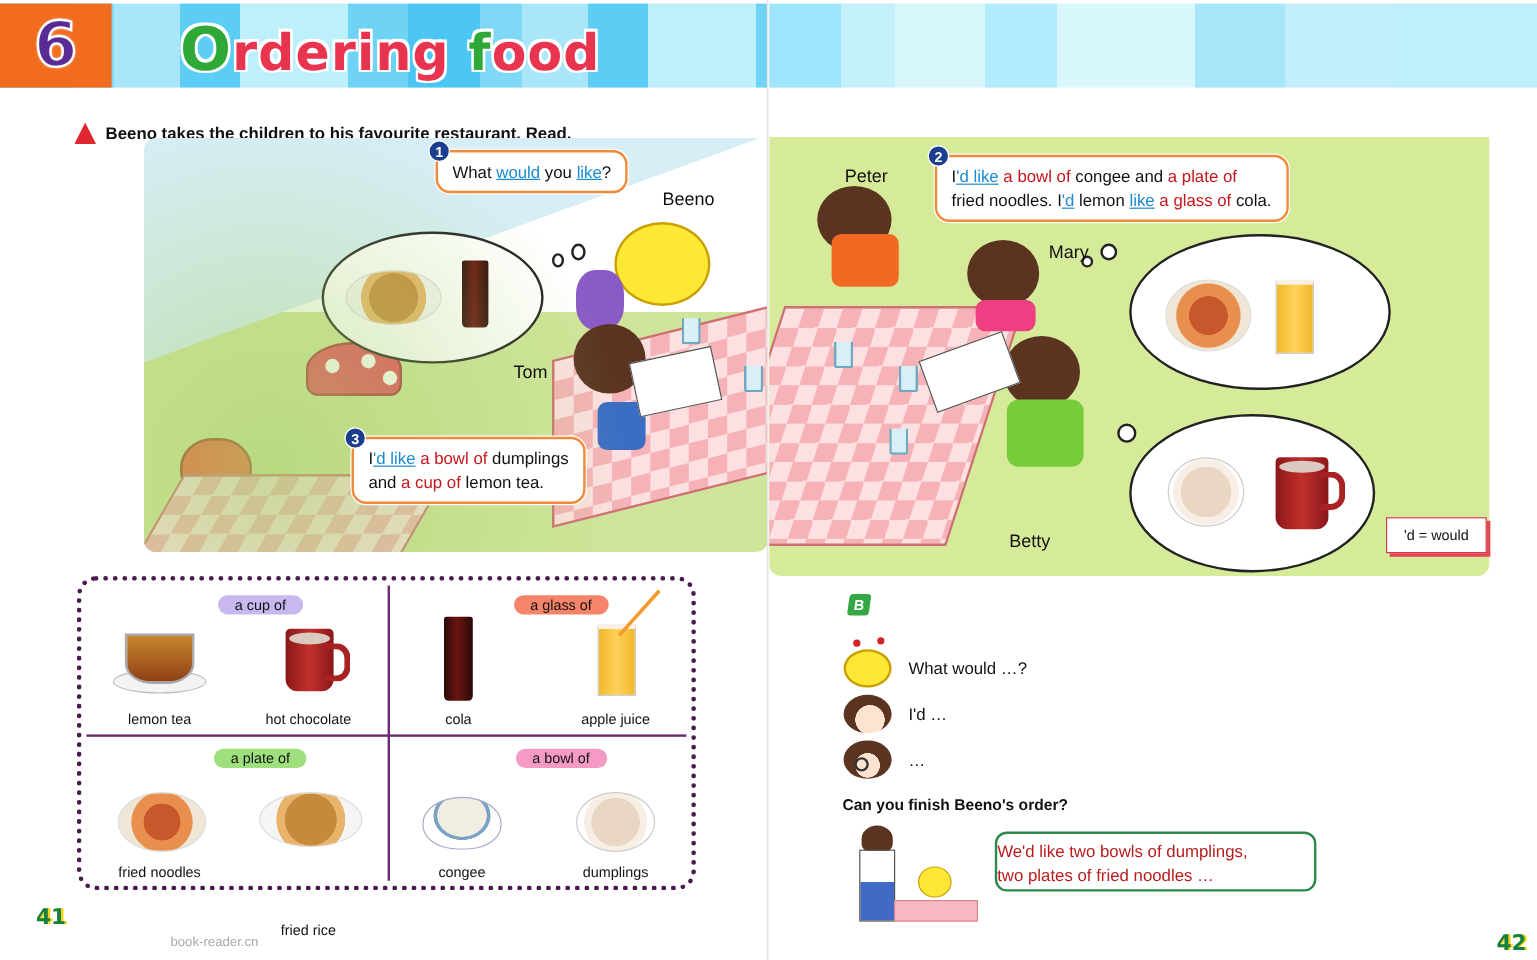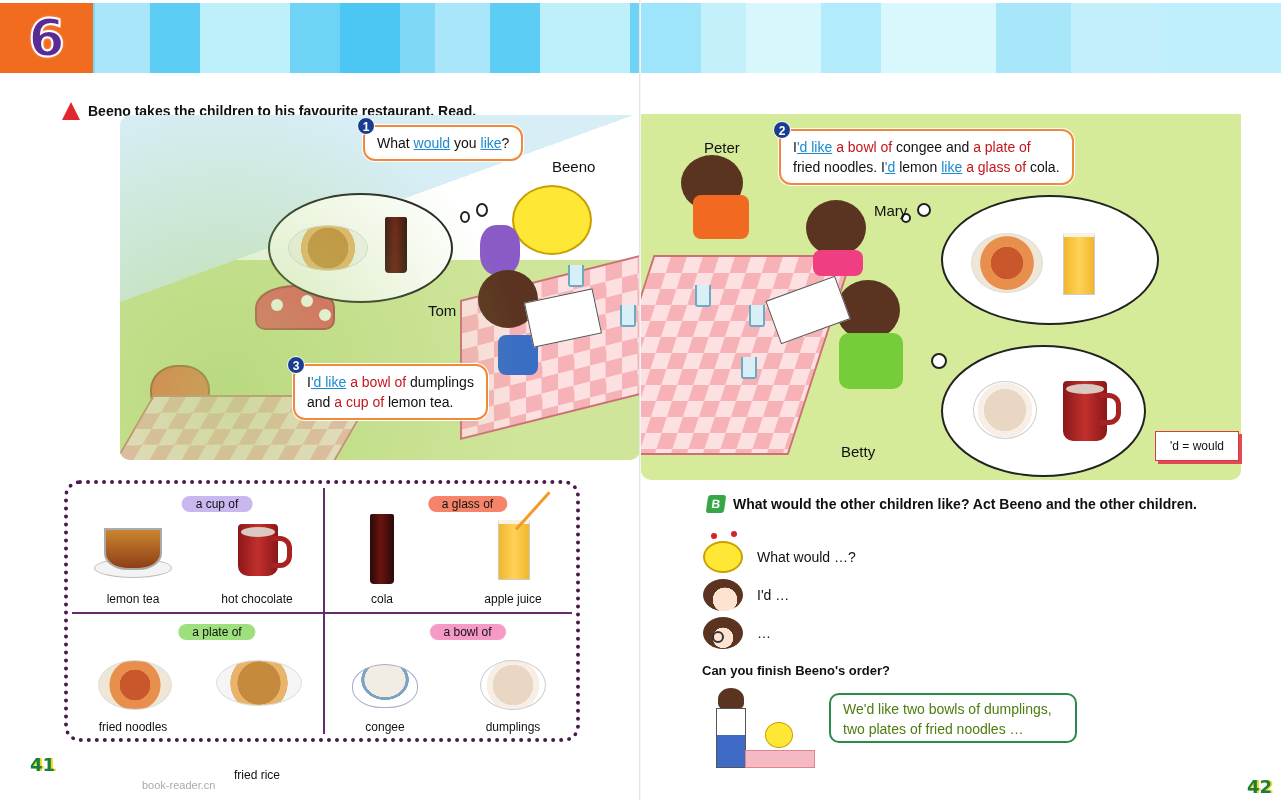--- a/index.html
+++ b/index.html
@@ -87,32 +87,35 @@
   .note-box { position: absolute; left: 514px; top: 431px; width: 84px; height: 30px; background: #fff; border: 1px solid #d43b45; box-shadow: 3px 3px 0 #e04a55; font-size: 12px; display: flex; align-items: center; justify-content: center; color: #111; }
 
   .dialog-row { position: absolute; left: 62px; display: flex; align-items: center; gap: 14px; font-size: 14px; color: #111; }
   .face { width: 40px; height: 32px; border-radius: 50%; position: relative; }
   .face-beeno { background: #ffe735; border: 2px solid #c9a000; }
   .face-beeno::before { content:""; position:absolute; left:6px; top:-10px; width:6px; height:6px; border-radius:50%; background:#d3222a; box-shadow: 20px -2px 0 #d3222a; }
   .face-girl { background: radial-gradient(circle at 55% 65%, #fde3d0 0 40%, #5a3420 41%); }
   .face-boy { background: radial-gradient(circle at 50% 65%, #fde3d0 0 35%, #5a3420 36%); }
   .face-boy::after { content:""; position:absolute; left:9px; top:14px; width:8px; height:8px; border:2px solid #333; border-radius:50%; box-shadow: 12px 0 0 -0px transparent; }
 
-  .waiter-bubble { position: absolute; left: 188px; top: 693px; width: 248px; height: 50px; border: 2px solid #2b8a4a; border-radius: 10px; padding: 4px 12px; font-size: 14px; line-height: 20px; color: #4d7c0f; background: #fff; }
+  .waiter-bubble { position: absolute; left: 188px; top: 693px; width: 268px; height: 50px; border: 2px solid #2b8a4a; border-radius: 10px; padding: 4px 0; font-size: 14px; line-height: 20px; color: #b91c1c; background: #fff; }
 </style>
 </head>
 <body>
 
 <div class="spread">
   <div class="topbar"></div>
 
   <div class="page page-left">
     <div class="band"></div>
     <div class="unit-box">
       <span class="unit-num">6</span>
+    </div>
+    <div class="title">
+      <span class="cap-o">O</span><span>rdering </span><span class="cap-f">f</span><span>ood</span>
     </div>
 
     <div class="activity" style="left:62px; top:102px;">
       <span class="act-badge badge-a"></span>
       <span>Beeno takes the children to his favourite restaurant. Read.</span>
     </div>
 
     <div class="scene scene-left">
       <div class="mushroom"></div>
       <div class="apple-chair"></div>
@@ -238,21 +241,20 @@
     <div class="speech" style="left:138px; top:129px;">
       <span class="num">2</span>
       <div><span>I</span><span class="kw-blue">'d like</span><span> </span><span class="kw-red">a bowl of</span><span> congee and </span><span class="kw-red">a plate of</span></div>
       <div><span>fried noodles. I</span><span class="kw-blue">'d</span><span> lemon </span><span class="kw-blue">like</span><span> </span><span class="kw-red">a glass of</span><span> cola.</span></div>
     </div>
 
     <div class="note-box">'d = would</div>
 
     <div class="activity" style="left:66px; top:495px;">
       <span class="act-badge badge-b">B</span>
-      <span>What would the other children like? Act Beeno and the other children.</span>
     </div>
 
     <div class="dialog-row" style="top:541px;">
       <span class="face face-beeno"></span>
       <span>What would …?</span>
     </div>
     <div class="dialog-row" style="top:579px;">
       <span class="face face-girl"></span>
       <span>I'd …</span>
     </div>

